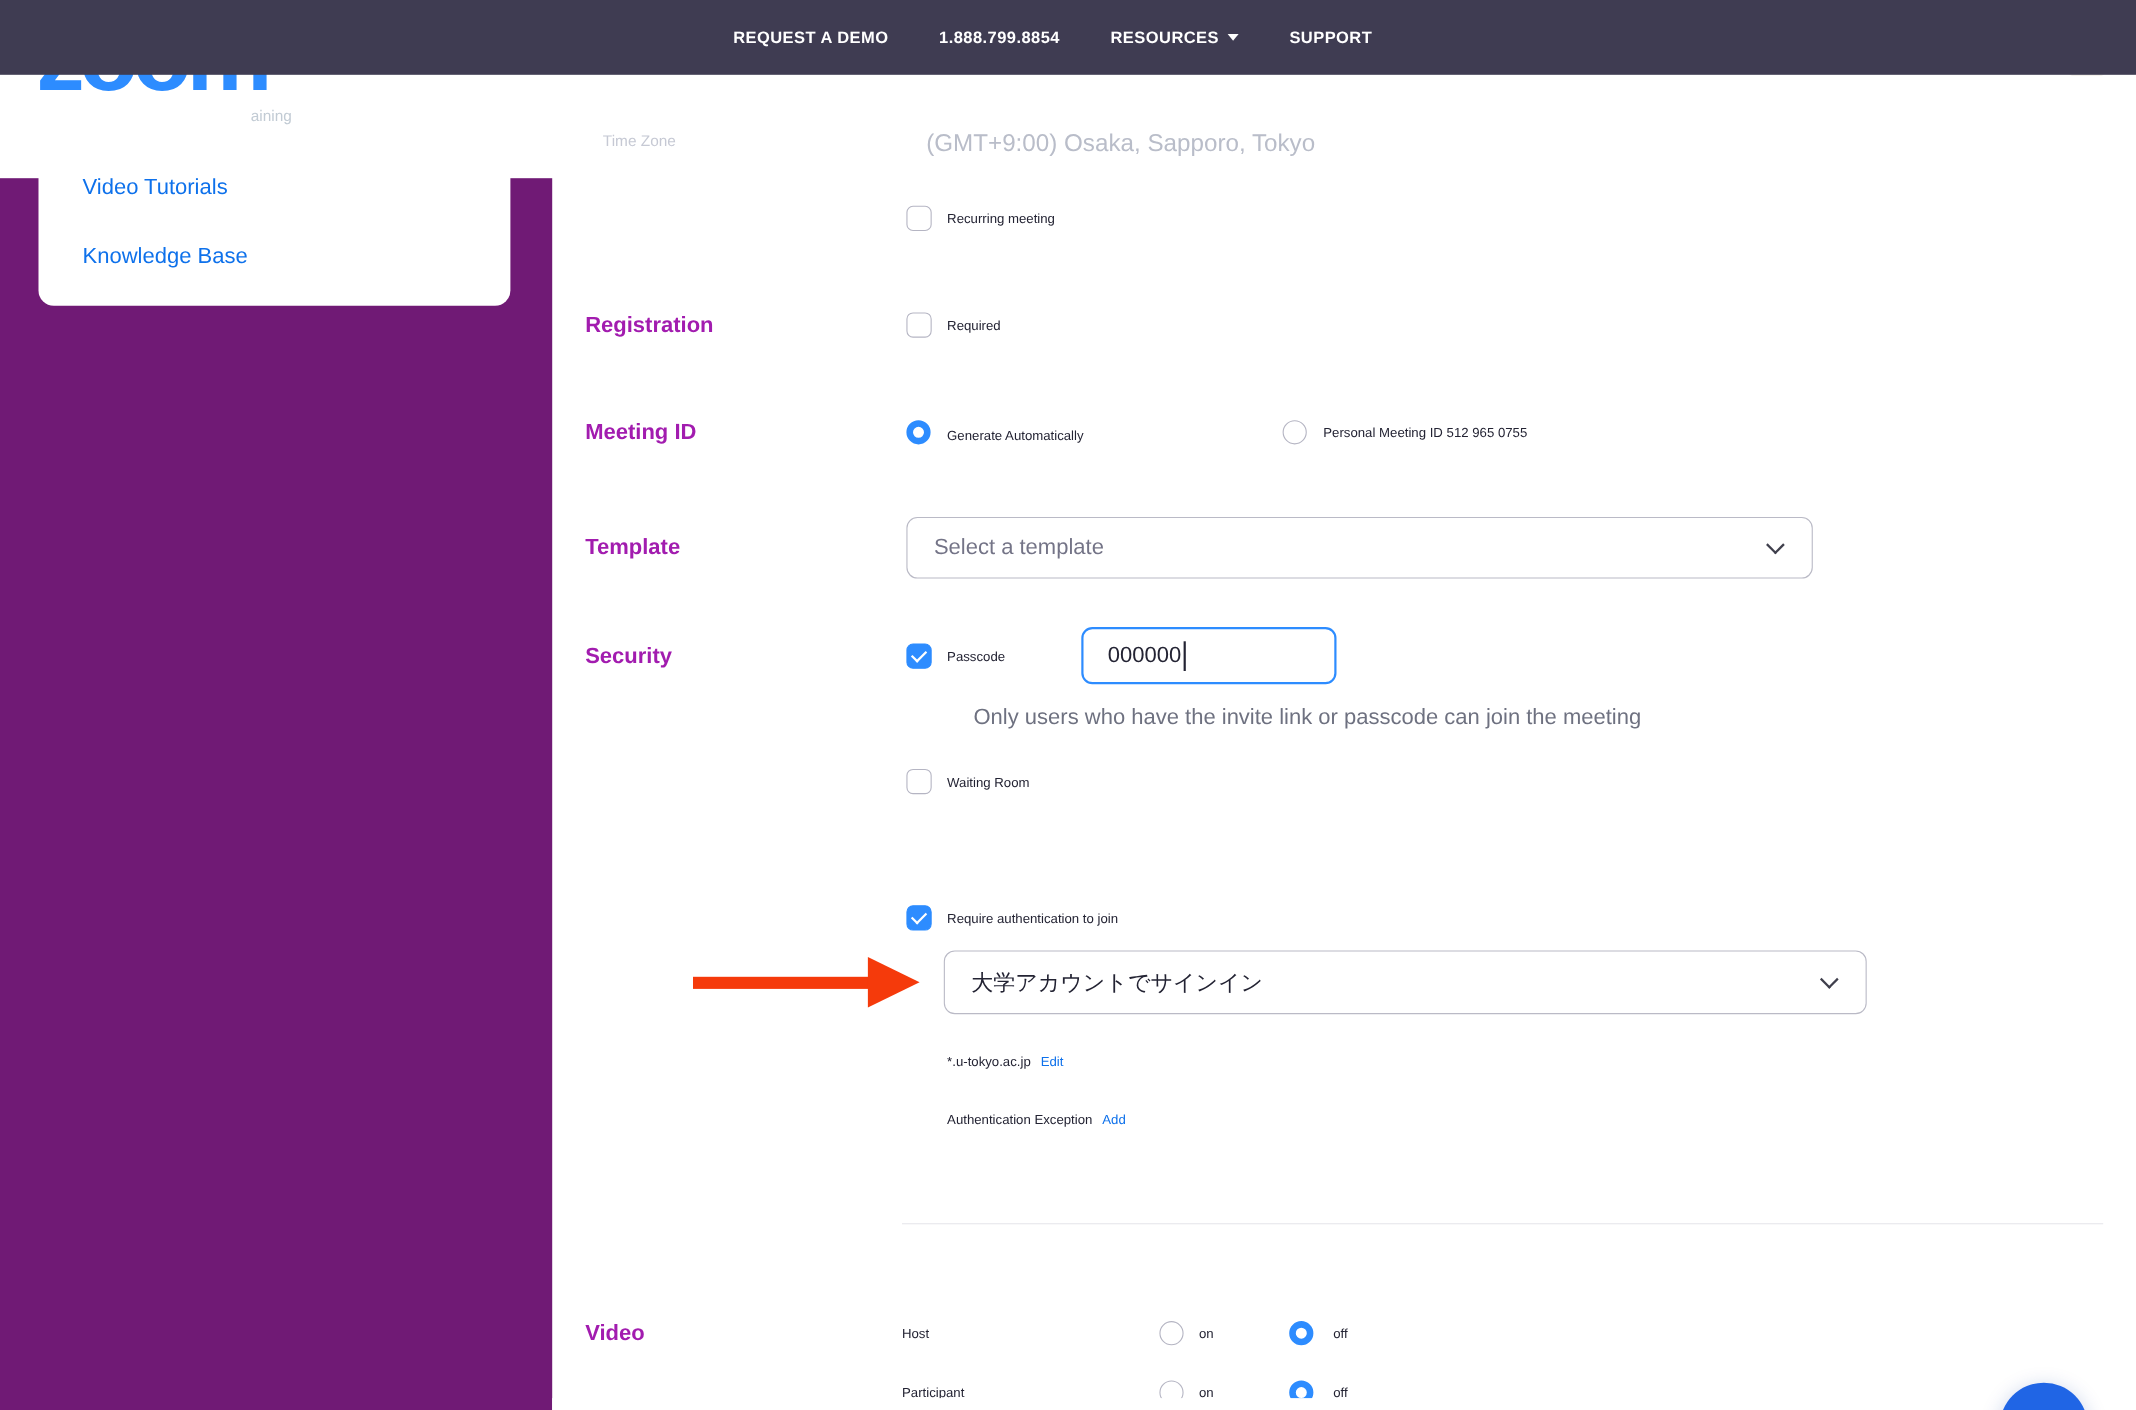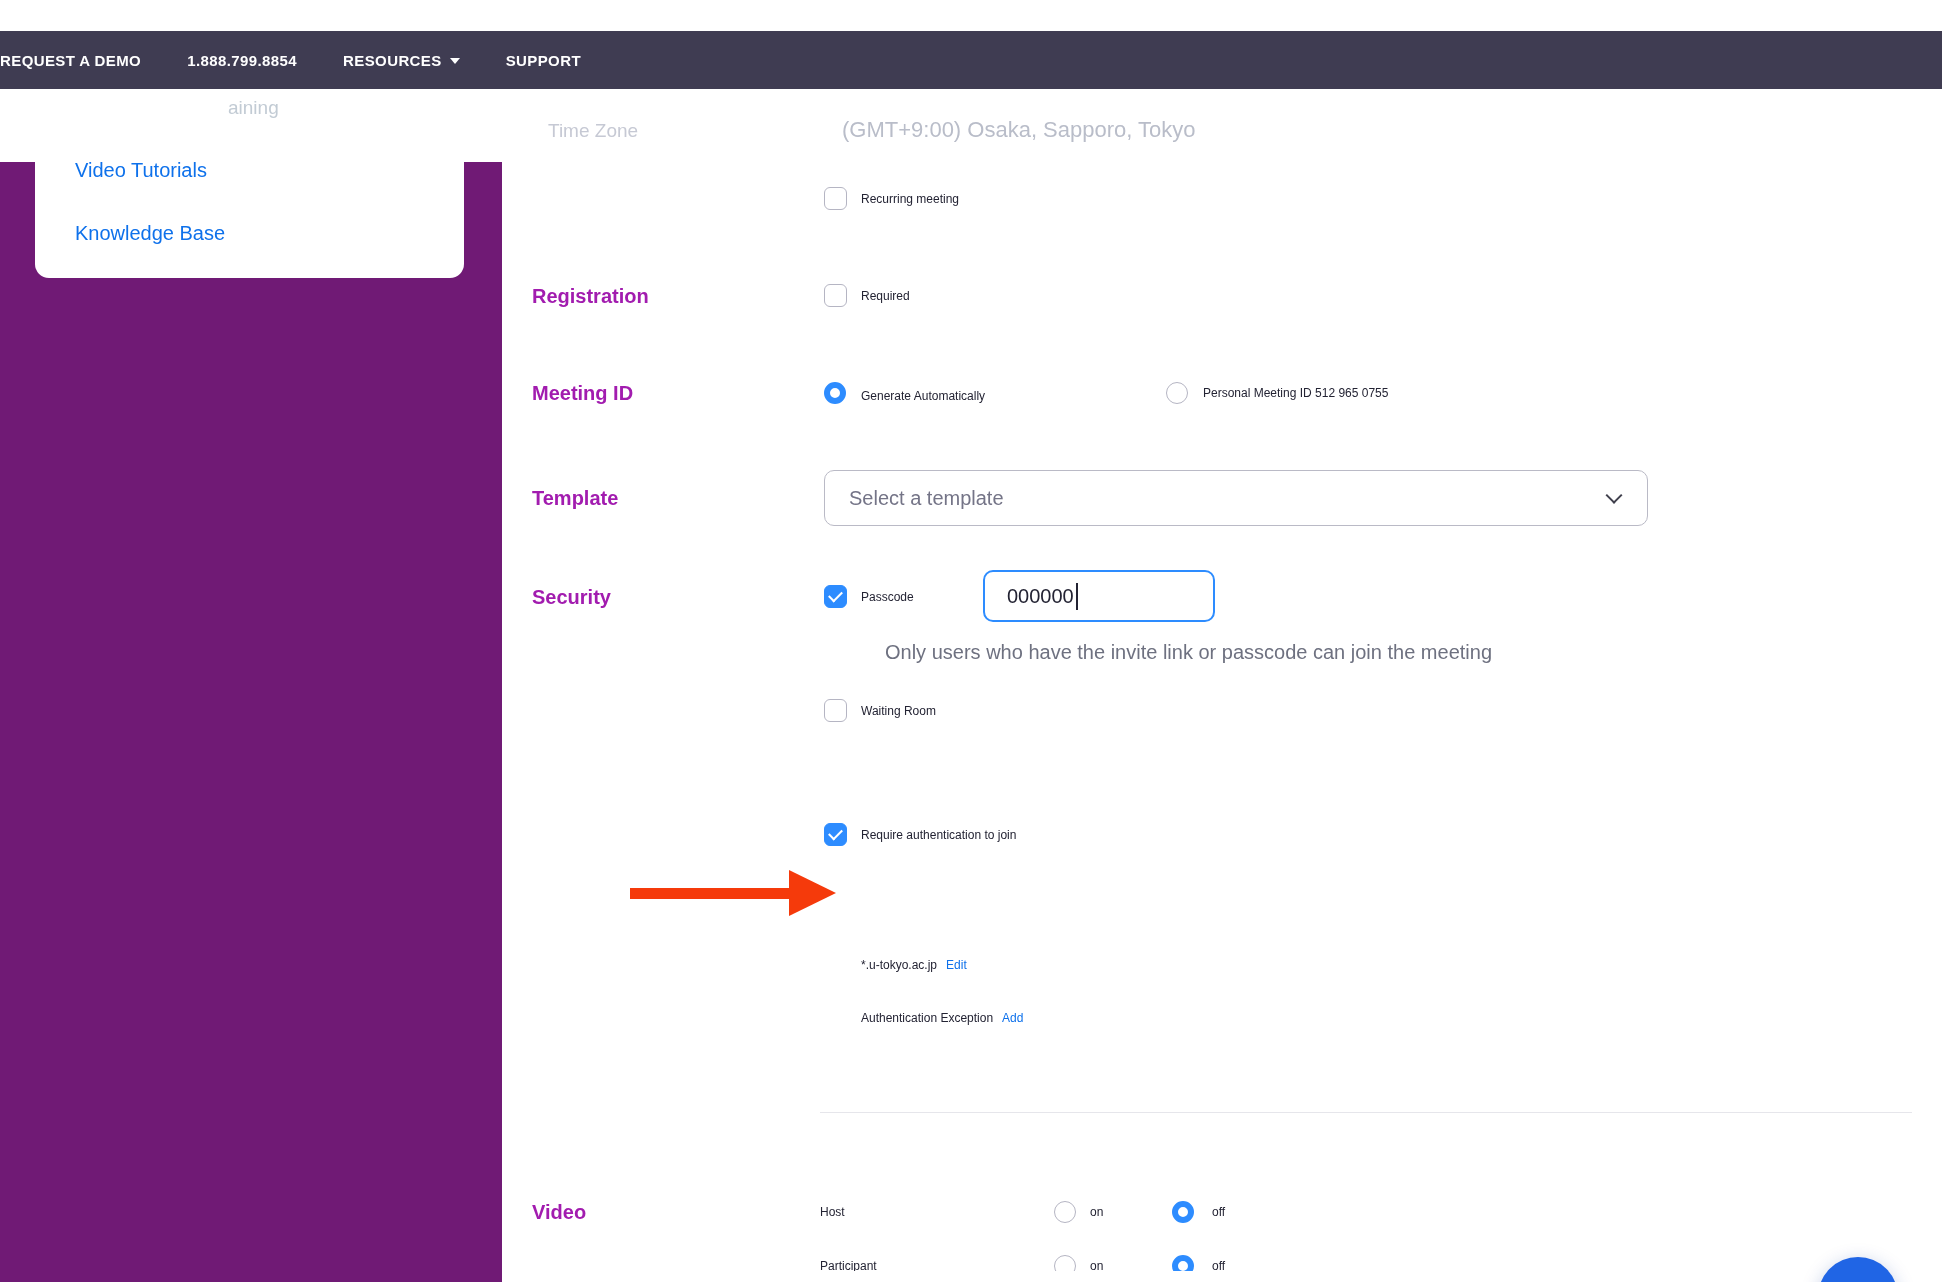--- a/index.html
+++ b/index.html
@@ -1,41 +1,41 @@
 <!DOCTYPE html>
 <html><head>
 <meta charset="utf-8">
 <style>
   html,body{margin:0;padding:0;}
   .screen{position:relative;width:1942px;height:1282px;background:#ffffff;
     font-family:"Liberation Sans",sans-serif;overflow:hidden;}
 
   
-  .topbar{position:absolute;top:0;left:0;right:0;height:58px;background:#3F3C52;
-    display:flex;align-items:center;justify-content:flex-start;gap:46px;
-    padding-right:28px;box-sizing:border-box;z-index:20;margin-top:31px;}
+  .topbar{position:absolute;top:0;left:0;right:0;height:68px;background:#3F3C52;
+    display:flex;align-items:center;justify-content:center;gap:46px;
+    padding-right:28px;box-sizing:border-box;z-index:20;}
   .topbar .titem{color:#ffffff;font-size:15px;font-weight:700;letter-spacing:.4px;cursor:pointer;}
   .caret{display:inline-block;width:0;height:0;border-left:5px solid transparent;
     border-right:5px solid transparent;border-top:6px solid #ffffff;margin-left:8px;vertical-align:2px;}
 
   
   .header{position:absolute;top:58px;left:0;right:0;height:104px;background:#ffffff;z-index:10;}
   .logo{position:absolute;left:33px;top:0;height:104px;display:flex;align-items:center;
     font-size:88px;font-weight:700;color:#2D8CFF;letter-spacing:-5px;}
   .nav-left{position:absolute;left:283px;top:0;height:104px;display:flex;align-items:center;gap:54px;}
   .nav-left .nitem{font-size:19px;font-weight:700;color:#66727F;letter-spacing:.3px;cursor:pointer;}
   .caret-gray{display:inline-block;width:0;height:0;border-left:5px solid transparent;
     border-right:5px solid transparent;border-top:6px solid #66727F;margin-left:9px;vertical-align:2px;}
   .nav-right{position:absolute;right:28px;top:0;height:104px;display:flex;align-items:center;gap:50px;}
   .nav-right .bitem{font-size:19px;font-weight:700;color:#0E71EB;letter-spacing:.3px;cursor:pointer;}
   .caret-blue{display:inline-block;width:0;height:0;border-left:5px solid transparent;
     border-right:5px solid transparent;border-top:6px solid #0E71EB;margin-left:9px;vertical-align:2px;}
   .avatar{width:34px;height:34px;border-radius:4px;overflow:hidden;cursor:pointer;}
   
-  .ghost{position:absolute;font-size:19px;color:#b4b8c4;z-index:11;pointer-events:none;}
+  .ghost{position:absolute;font-size:14px;color:#b4b8c4;z-index:11;pointer-events:none;}
   .ghost.frag{left:228px;top:39px;color:#c2cbd4;}
   .ghost.tz-label{left:548px;top:60px;color:#c6c9d4;}
   .ghost.tz-value{left:842px;top:58px;font-size:22px;color:#b9bdc9;}
 
   
   .sidebar{position:absolute;left:0;top:58px;width:502px;bottom:0;background:#701a75;z-index:1;}
   .sidebar-card{position:absolute;left:35px;top:0px;width:429px;height:220px;background:#ffffff;
     border-radius:0 0 14px 14px;}
   .slink{position:absolute;left:40px;font-size:20px;color:#0E71EB;cursor:pointer;}
   .slink.l1{top:101px;}
@@ -150,20 +150,24 @@
   <div class="helper" style="top:638px">Only users who have the invite link or passcode can join the meeting</div>
 
   <div class="cb" style="left:824px;top:699px"></div>
   <div class="ftext" style="left:861px;top:697px">Waiting Room</div>
 
   <div class="cb checked" style="left:824px;top:823px"></div>
   <div class="ftext" style="left:861px;top:821px">Require authentication to join</div>
 
   <div class="arrow-shaft"></div>
   <div class="arrow-head"></div>
+  <div class="select" style="left:858px;top:864px;width:839px;height:58px">
+    <span class="darktext">大学アカウントでサインイン</span>
+    <span class="chev"></span>
+  </div>
 
   <div class="ftext" style="left:861px;top:951px;display:flex">
     <span>*.u-tokyo.ac.jp</span>
     <span class="inline-link">Edit</span>
   </div>
   <div class="ftext" style="left:861px;top:1004px;display:flex">
     <span>Authentication Exception</span>
     <span class="inline-link">Add</span>
   </div>
 

